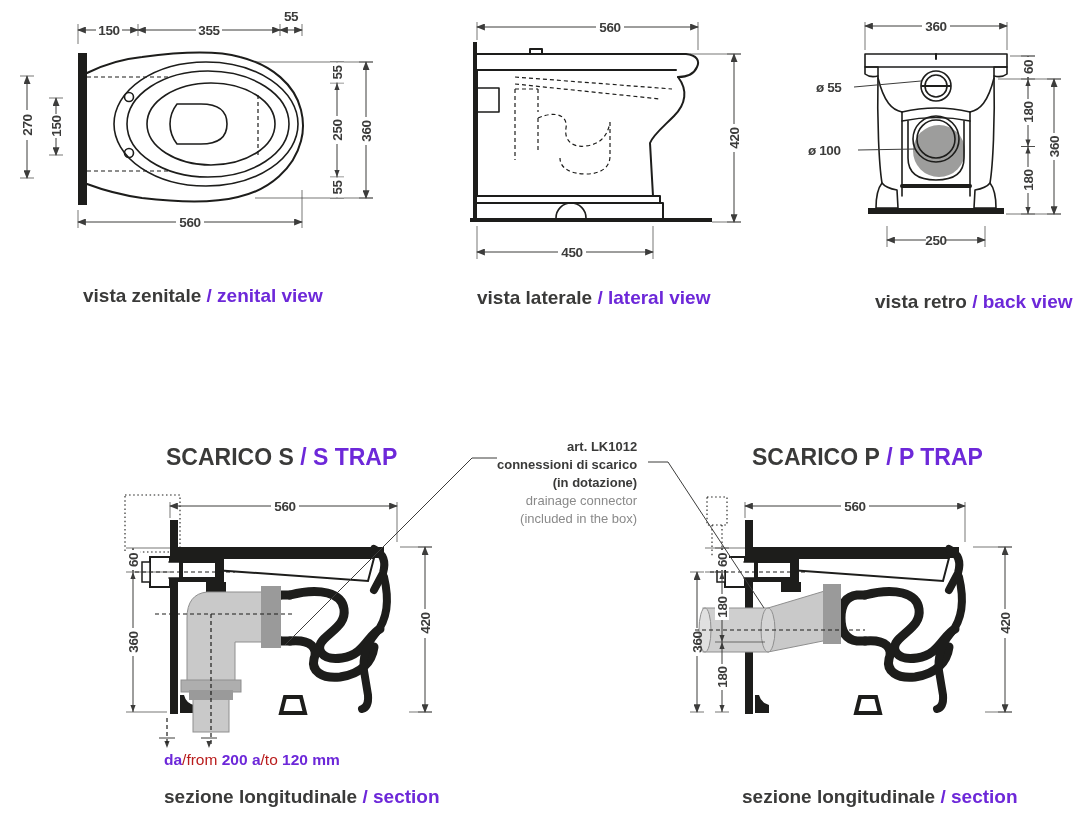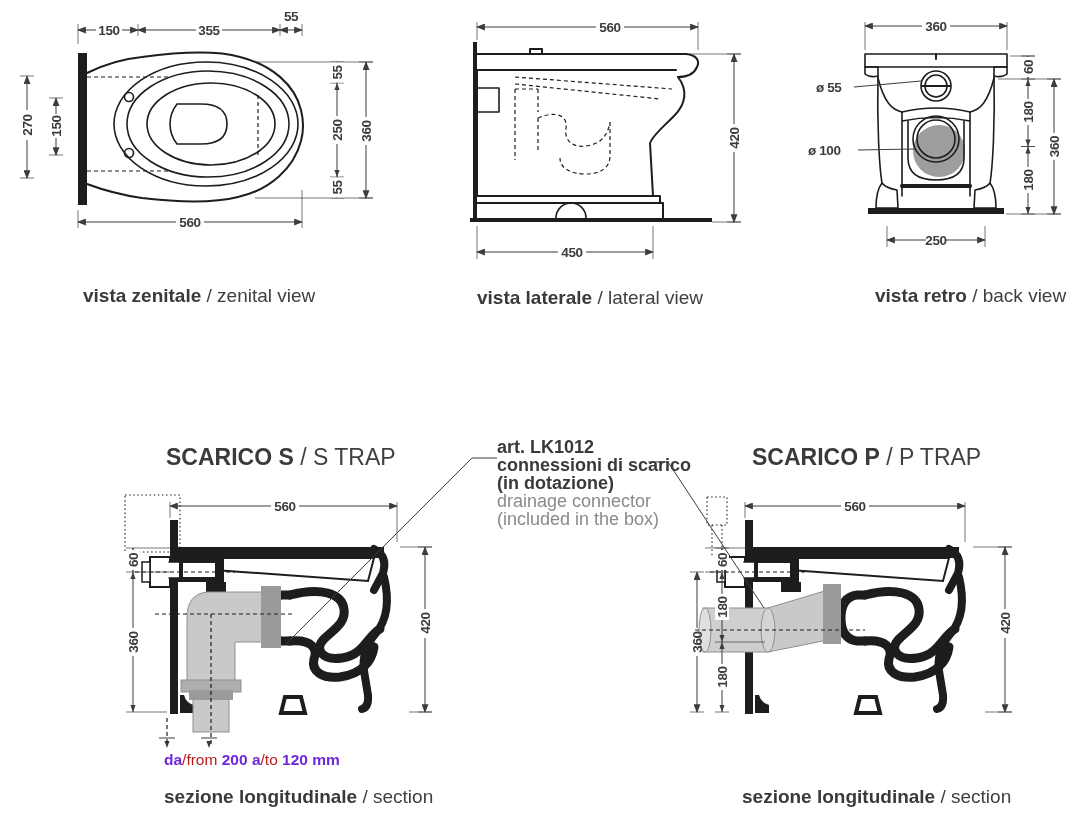--- a/index.html
+++ b/index.html
@@ -12,27 +12,27 @@
   .thin{stroke-width:1.6;}
   .dash{stroke:#1d1d1b;fill:none;stroke-width:1.2;stroke-dasharray:4 3;}
   .dot{stroke:#1d1d1b;fill:none;stroke-width:1.1;stroke-dasharray:1.5 2.6;}
   .dim{stroke:#3c3c3b;stroke-width:1;fill:none;}
   .ext{stroke:#3c3c3b;stroke-width:.7;fill:none;}
   .arr{fill:#3c3c3b;stroke:none;}
   .fillb{fill:#1d1d1b;stroke:none;}
   .wfill{fill:#ffffff;stroke:none;}
   .cap{position:absolute;font-size:19px;white-space:nowrap;color:#8a8a8a;}
   .cap .it{font-weight:bold;color:#3a3a39;}
-  .cap .en{font-weight:normal;color:#404040;}
+  .cap .en{font-weight:bold;color:#6d28d9;}
   .title{font-size:23px;}
   .note{position:absolute;font-size:15.5px;white-space:nowrap;color:#8a8a8a;}
   .note span{white-space:pre;}
   .note .b{font-weight:bold;color:#6d28d9;}
   .note .l{color:#b91c1c;}
-  .ann{position:absolute;font-size:18px;line-height:18px;color:#8a8a8a;white-space:nowrap;}
+  .ann{position:absolute;font-size:13px;line-height:18px;color:#8a8a8a;white-space:nowrap;text-align:right;}
   .ann .b{font-weight:bold;color:#3a3a39;}
 </style>
 </head>
 <body>
 
 <div id="stage">
 
   <svg width="0" height="0" style="position:absolute">
     <defs>
       <g id="bowlsec">
@@ -220,21 +220,21 @@
           <text y="4.5" text-anchor="middle">360</text>
         </g>
       <path class="dim" d="M146,240 L107,240" marker-end="url(#mB)"></path>
         <path class="dim" d="M166,240 L205,240" marker-end="url(#mB)"></path>
       <text x="156" y="244.5" text-anchor="middle">250</text>
     </g>
   </svg>
 
   <div class="cap" style="left:83px;top:285px"><span class="it">vista zenitale</span> <span class="en">/ zenital view</span></div>
   <div class="cap" style="left:477px;top:287px"><span class="it">vista laterale</span> <span class="en">/ lateral view</span></div>
-  <div class="cap" style="left:875px;top:285px"><span class="it">vista retro</span> <span class="en">/ back view</span></div>
+  <div class="cap" style="left:875px;top:291px"><span class="it">vista retro</span> <span class="en">/ back view</span></div>
 
   <div class="cap title" style="left:166px;top:444px"><span class="it">SCARICO S</span> <span class="en">/ S TRAP</span></div>
   <div class="cap title" style="left:752px;top:444px"><span class="it">SCARICO P</span> <span class="en">/ P TRAP</span></div>
 
   <svg class="panel" style="left:95px;top:462px" width="360" height="312">
     <defs>
         <marker id="mS" viewBox="0 0 10 8" refX="9" refY="4" markerWidth="9" markerHeight="7" orient="auto">
           <path d="M0,0 L10,4 L0,8 z" fill="#3c3c3b"></path>
         </marker>
       </defs>

